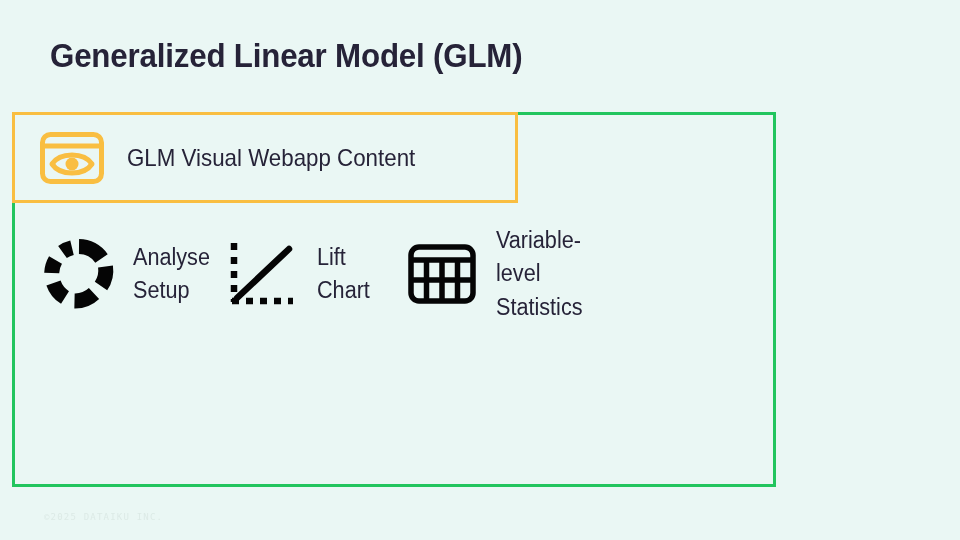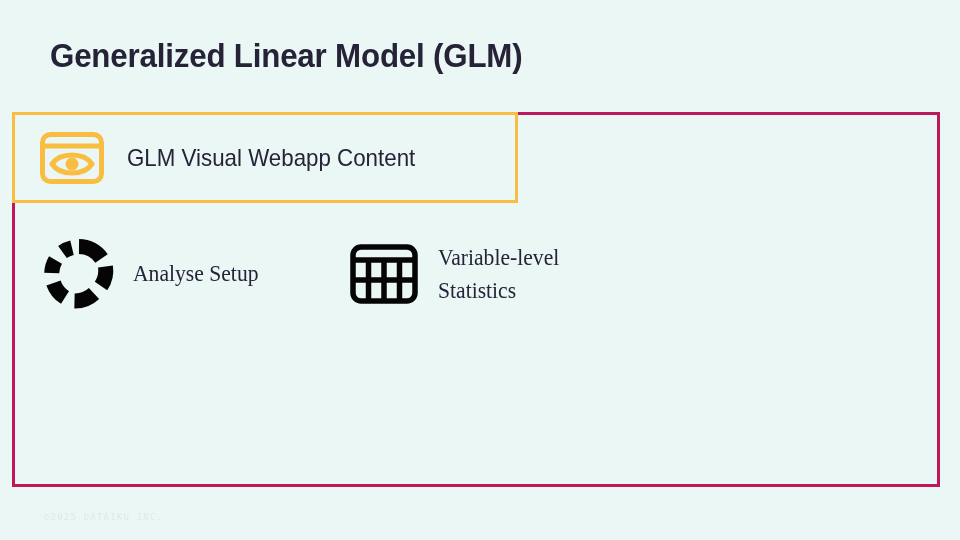--- a/index.html
+++ b/index.html
@@ -27,24 +27,24 @@
     white-space: nowrap;
     transform: scaleX(0.92);
     transform-origin: left center;
   }
 
   
   .panel {
     position: absolute;
     left: 12px;
     top: 112px;
-    width: 928px;
+    width: 764px;
     height: 375px;
     box-sizing: border-box;
-    border: 3px solid #be185d;
+    border: 3px solid #22c55e;
   }
 
   
   .panel-header {
     position: absolute;
     left: -3px;
     top: -3px;
     width: 506px;
     height: 91px;
     box-sizing: border-box;
@@ -63,25 +63,24 @@
   }
 
   
   .grid {
     position: absolute;
     left: 0;
     top: 88px;
     width: 930px;
     height: 284px;
     display: grid;
-    grid-template-columns: repeat(3, 1fr);
+    grid-template-columns: repeat(5, 1fr);
     grid-template-rows: repeat(2, 1fr);
     padding: 0 0 0 16px;
     box-sizing: border-box;
-    font-family: Liberation Serif, serif;
   }
   .cell {
     display: flex;
     align-items: center;
     gap: 16px;
     padding-left: 10px;
   }
   .cell .icon-wrap {
     flex: 0 0 auto;
     width: 76px;
@@ -144,20 +143,30 @@
             <path d="M22 59.5 A27.5 27.5 0 0 1 10.5 45"></path>
             <path d="M8.7 35 A27.5 27.5 0 0 1 12.5 22"></path>
             <path d="M19.5 14 A27.5 27.5 0 0 1 29 9.7"></path>
           </g>
         </svg>
       </span>
       <span class="cell-label">Analyse Setup</span>
     </div>
 
 
+    <div class="cell">
+      <span class="icon-wrap">
+        <svg width="72" height="72" viewBox="0 0 72 72" fill="none" stroke="#050505" stroke-width="6.5" stroke-linecap="butt">
+          <line x1="7" y1="5" x2="7" y2="64" stroke-dasharray="7 7"></line>
+          <line x1="5" y1="63" x2="66" y2="63" stroke-dasharray="7 7"></line>
+          <line x1="10" y1="60" x2="62" y2="11" stroke-linecap="round"></line>
+        </svg>
+      </span>
+      <span class="cell-label">Lift Chart</span>
+    </div>
 
 
     <div class="cell">
       <span class="icon-wrap">
         <svg width="70" height="62" viewBox="0 0 70 62" fill="none" stroke="#050505" stroke-width="5.5" stroke-linejoin="round">
           <rect x="4" y="4" width="62" height="54" rx="8"></rect>
           <line x1="5" y1="17" x2="65" y2="17"></line>
           <line x1="5" y1="37" x2="65" y2="37"></line>
           <line x1="19.5" y1="17" x2="19.5" y2="57"></line>
           <line x1="35" y1="17" x2="35" y2="57"></line>

